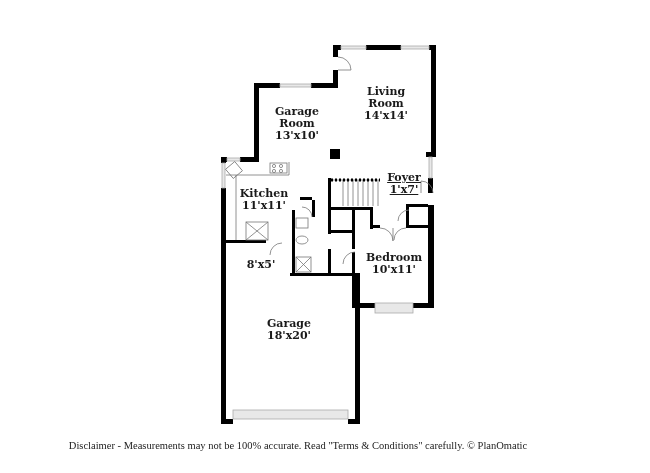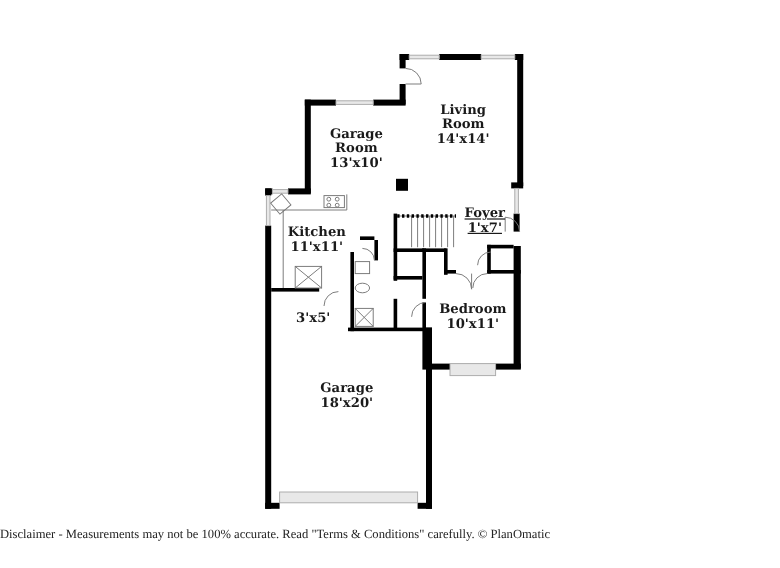--- a/index.html
+++ b/index.html
@@ -1,19 +1,19 @@
 <!DOCTYPE html>
 <html><head>
 <meta charset="utf-8">
 <style>
   html, body { margin: 0; padding: 0; background: #ffffff; }
   body { width: 650px; height: 473px; position: relative; overflow: hidden; font-family: "DejaVu Serif", serif; }
   #plan { position: absolute; left: 0; top: 0; width: 650px; height: 473px; }
   .label { position: absolute; text-align: center; font-family: "DejaVu Serif", serif; font-weight: bold; font-size: 11px; line-height: 12px; color: #1a1a1a; transform: translateX(-50%); white-space: nowrap; }
-  .disclaimer { position: absolute; left: 0; width: 596px; top: 440px; text-align: left; font-family: "Liberation Serif", serif; font-size: 10.5px; color: #222; }
+  .disclaimer { position: absolute; left: 0; width: 596px; top: 440px; text-align: center; font-family: "Liberation Serif", serif; font-size: 10.5px; color: #222; }
 </style>
 </head>
 <body>
 
 <svg id="plan" viewBox="0 0 650 473" xmlns="http://www.w3.org/2000/svg">
   <g fill="#000">
 
     <rect x="333" y="45" width="8" height="5"></rect>
     <rect x="366" y="45" width="35" height="5"></rect>
     <rect x="429" y="45" width="7" height="5"></rect>
@@ -122,21 +122,21 @@
 </div>
 <div class="label" style="left:404px; top:172px;text-decoration:underline;">
   <div>Foyer</div>
   <div>1'x7'</div>
 </div>
 <div class="label" style="left:264px; top:188px;">
   <div>Kitchen</div>
   <div>11'x11'</div>
 </div>
 <div class="label" style="left:261px; top:259px;">
-  <div>3'x5'</div>
+  <div>8'x5'</div>
 </div>
 <div class="label" style="left:394px; top:252px;">
   <div>Bedroom</div>
   <div>10'x11'</div>
 </div>
 <div class="label" style="left:289px; top:318px;">
   <div>Garage</div>
   <div>18'x20'</div>
 </div>
 

